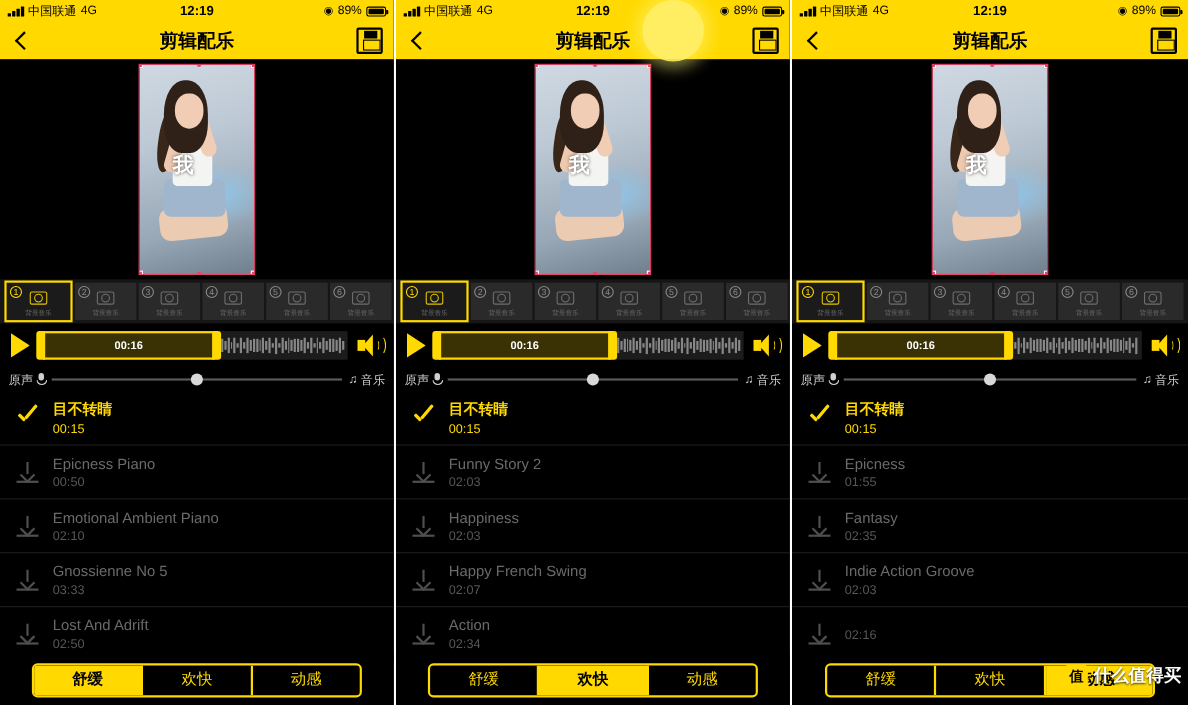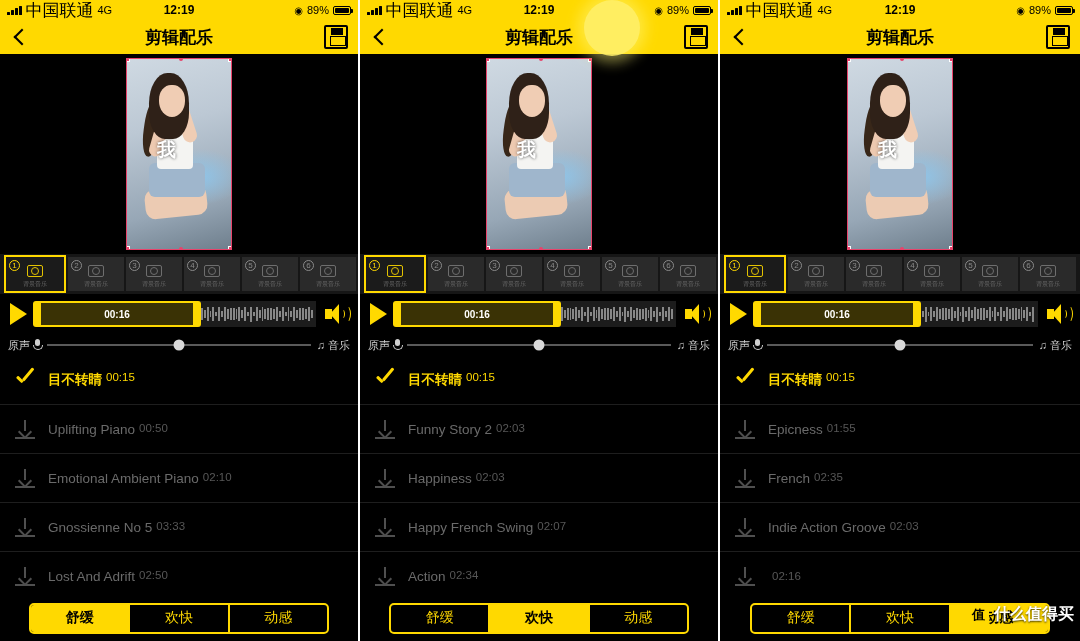--- a/index.html
+++ b/index.html
@@ -23,21 +23,21 @@
     display: flex; align-items: center; font-size: 11px;
     padding: 0 7px; position: relative;
   }
   .sb-left { display: flex; align-items: center; gap: 4px; }
   .sig { display: flex; align-items: flex-end; gap: 1.5px; height: 9px; }
   .sig i { width: 2.5px; background: #000; display: block; border-radius: .5px; }
   .sig i:nth-child(1) { height: 3px; }
   .sig i:nth-child(2) { height: 5px; }
   .sig i:nth-child(3) { height: 7px; }
   .sig i:nth-child(4) { height: 9px; }
-  .carrier { font-size: 17px; letter-spacing: 0; }
+  .carrier { font-size: 11px; letter-spacing: 0; }
   .net { font-size: 11px; }
   .sb-center {
     position: absolute; left: 0; right: 0; text-align: center;
     font-size: 12px; font-weight: bold; pointer-events: none;
   }
   .sb-right {
     margin-left: auto; display: flex; align-items: center; gap: 4px;
     font-size: 11px;
   }
   .loc-ico { font-size: 10px; }
@@ -269,21 +269,21 @@
     position:absolute; left:5px; top:9px; width:12px; height:8px;
   }
   .dl-ico .arr::before {
     content:""; position:absolute; left:1px; top:0; width:8px; height:8px;
     border-right:2px solid #4f4f4f; border-bottom:2px solid #4f4f4f;
     transform: rotate(45deg);
   }
   .dl-ico .base {
     position:absolute; left:1px; bottom:1px; width:20px; height:2px; background:#4f4f4f;
   }
-  .minfo { display: flex; flex-direction: row; gap: 4px; }
+  .minfo { display: flex; flex-direction: column; gap: 4px; }
   .mtitle { font-size: 13.5px; color: #6a6a6a; }
   .mrow.active .mtitle { color: #ffd900; font-weight: bold; }
   .mdur { font-size: 11.5px; color: #575757; }
   .mrow.active .mdur { color: #ffd900; }
 
   
   .tabbar {
     position: absolute; left: 0; right: 0; bottom: 0; height: 46px;
     background: #000; display: flex; align-items: center; justify-content: center;
   }
@@ -535,21 +535,21 @@
             <div class="mtitle">目不转睛</div>
             <div class="mdur">00:15</div>
           </div>
         </div>
         <div class="mrow">
           <div class="dl-ico">
             <div class="arr"></div>
             <div class="base"></div>
           </div>
           <div class="minfo">
-            <div class="mtitle">Uplifting Piano</div>
+            <div class="mtitle">Epicness Piano</div>
             <div class="mdur">00:50</div>
           </div>
         </div>
         <div class="mrow">
           <div class="dl-ico">
             <div class="arr"></div>
             <div class="base"></div>
           </div>
           <div class="minfo">
             <div class="mtitle">Emotional Ambient Piano</div>
@@ -1074,21 +1074,21 @@
             <div class="mtitle">Epicness</div>
             <div class="mdur">01:55</div>
           </div>
         </div>
         <div class="mrow">
           <div class="dl-ico">
             <div class="arr"></div>
             <div class="base"></div>
           </div>
           <div class="minfo">
-            <div class="mtitle">French</div>
+            <div class="mtitle">Fantasy</div>
             <div class="mdur">02:35</div>
           </div>
         </div>
         <div class="mrow">
           <div class="dl-ico">
             <div class="arr"></div>
             <div class="base"></div>
           </div>
           <div class="minfo">
             <div class="mtitle">Indie Action Groove</div>

